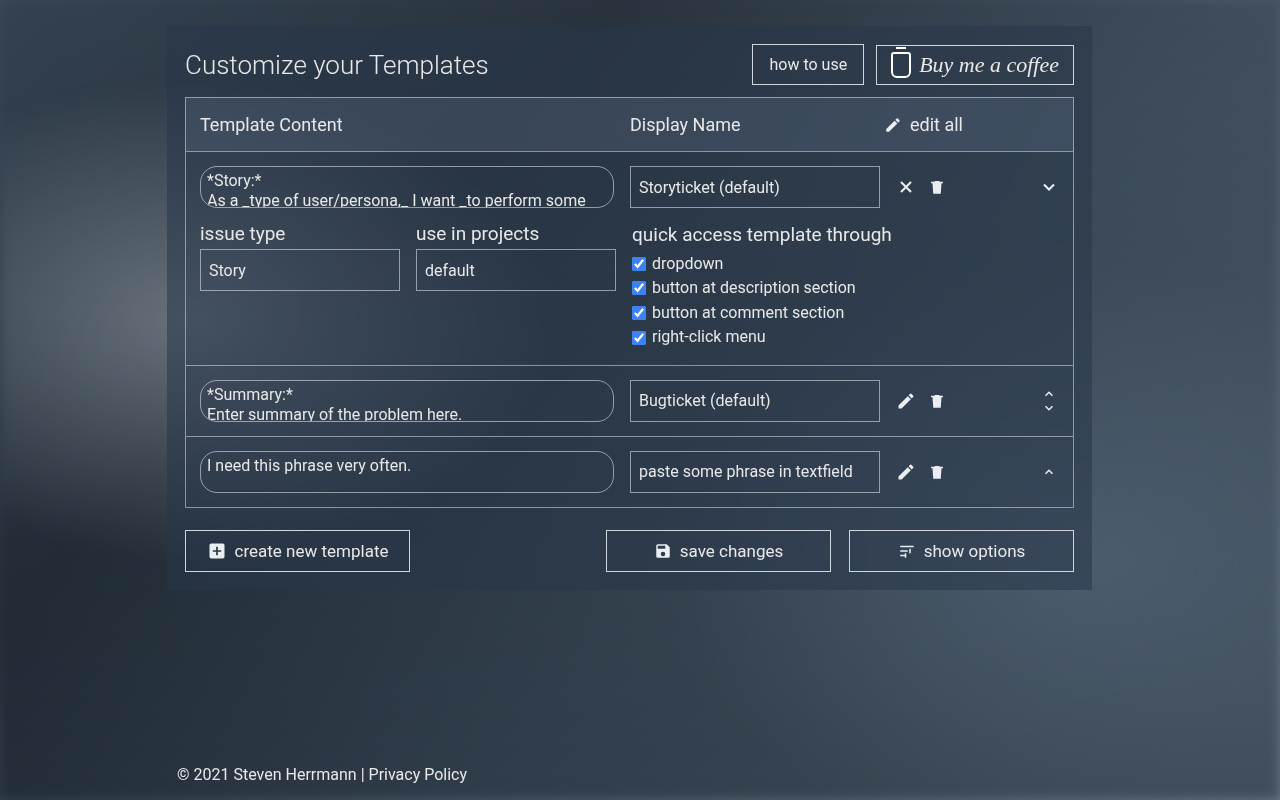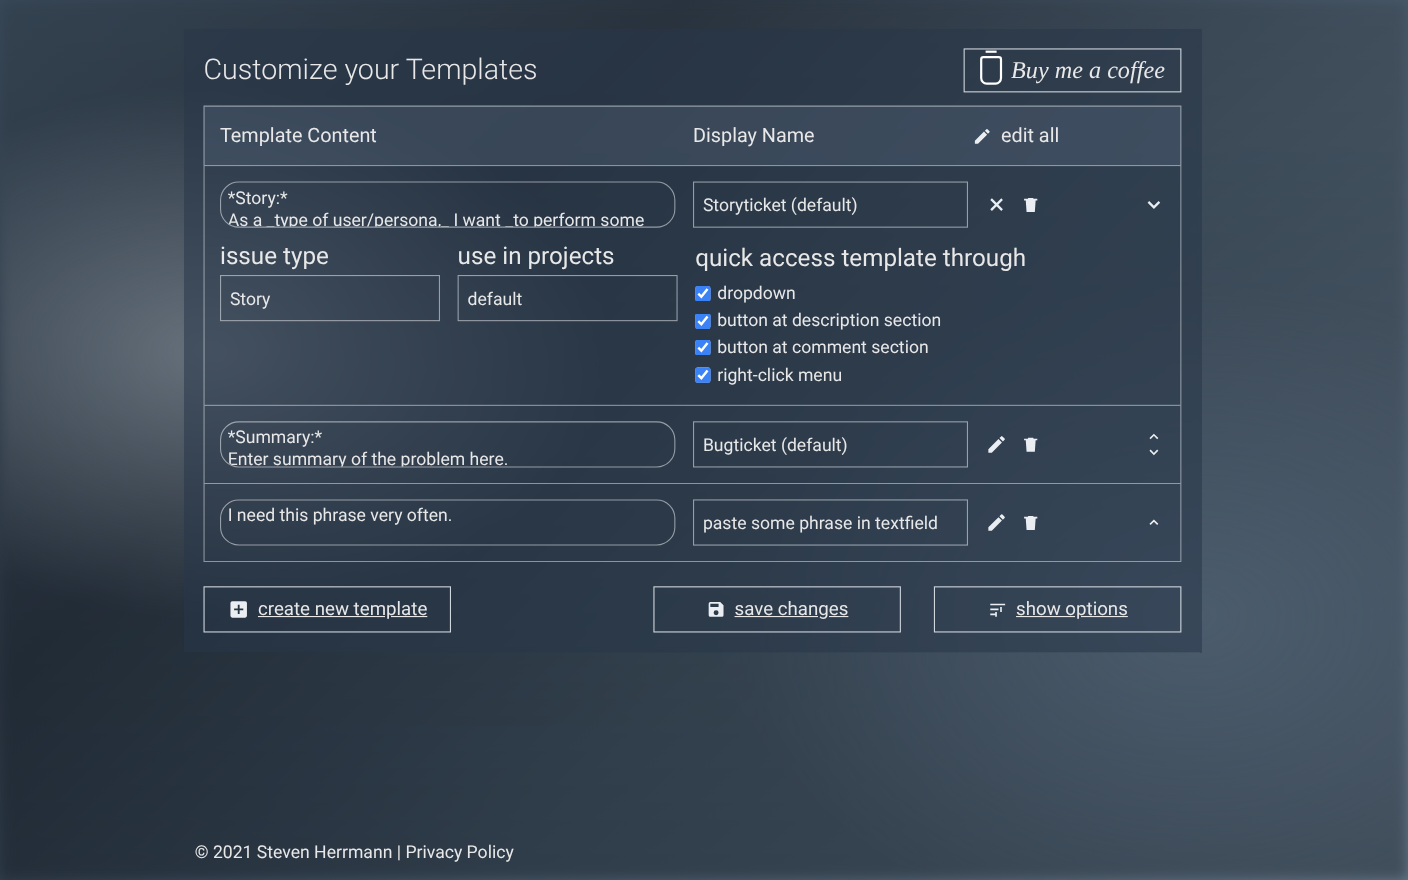--- a/index.html
+++ b/index.html
@@ -134,39 +134,38 @@
       color: #eaeef2;
     }
     .row-detail {
       margin-top: 14px;
       display: grid;
       grid-template-columns: 200px 200px 1fr;
       gap: 16px;
       align-items: start;
     }
     .field-label {
-      font-size: 22px;
+      font-size: 19px;
       margin-bottom: 4px;
     }
     .check-list {
       font-size: 16px;
       line-height: 1.4;
     }
     .check-list label {
       display: inline-flex; align-items: center; gap: 6px;
     }
     .check-list input[type=checkbox] {
       width: 14px; height: 14px; accent-color: #3b82f6;
     }
     .footer-actions {
       margin-top: 22px;
       display: grid;
       grid-template-columns: 225px 1fr 225px 225px;
-      gap: 30px;
-      text-decoration: underline;
+      gap: 18px;
     }
     .footer-actions .spacer { }
     .footer-actions .btn-outline {
       justify-content: center;
       font-size: 17px;
       padding: 10px 12px;
     }
     .page-footer {
       position: absolute;
       left: 177px;
@@ -179,20 +178,23 @@
     svg { display: block; }
   </style>
 </head>
 <body>
 
 <div class="bg-overlay"></div>
 
 <div class="panel">
   <div class="panel-header">
     <h1>Customize your Templates</h1>
+    <button class="btn-outline">
+      <span>how to use</span>
+    </button>
     <button class="btn-outline bmc">
       <span class="coffee-cup"></span>
       <span class="bmc-text">Buy me a coffee</span>
     </button>
   </div>
 
   <div class="table-head">
     <div>Template Content</div>
     <div>Display Name</div>
     <div class="edit-all">

